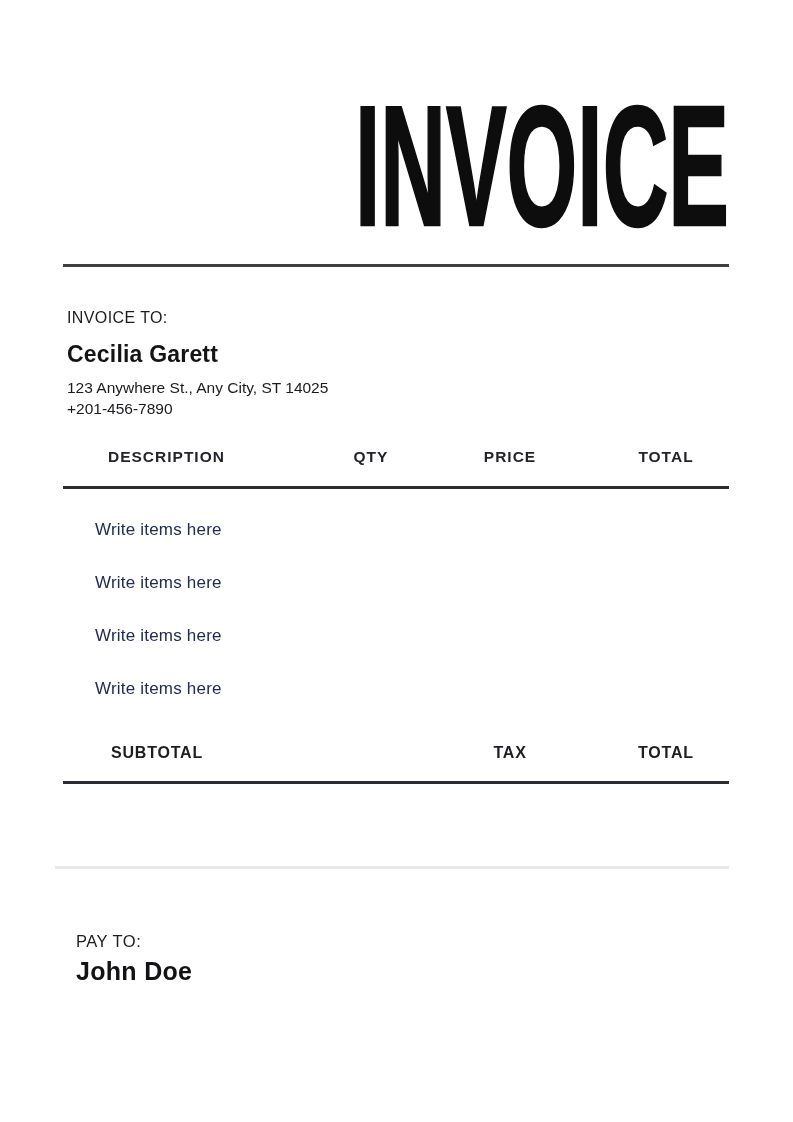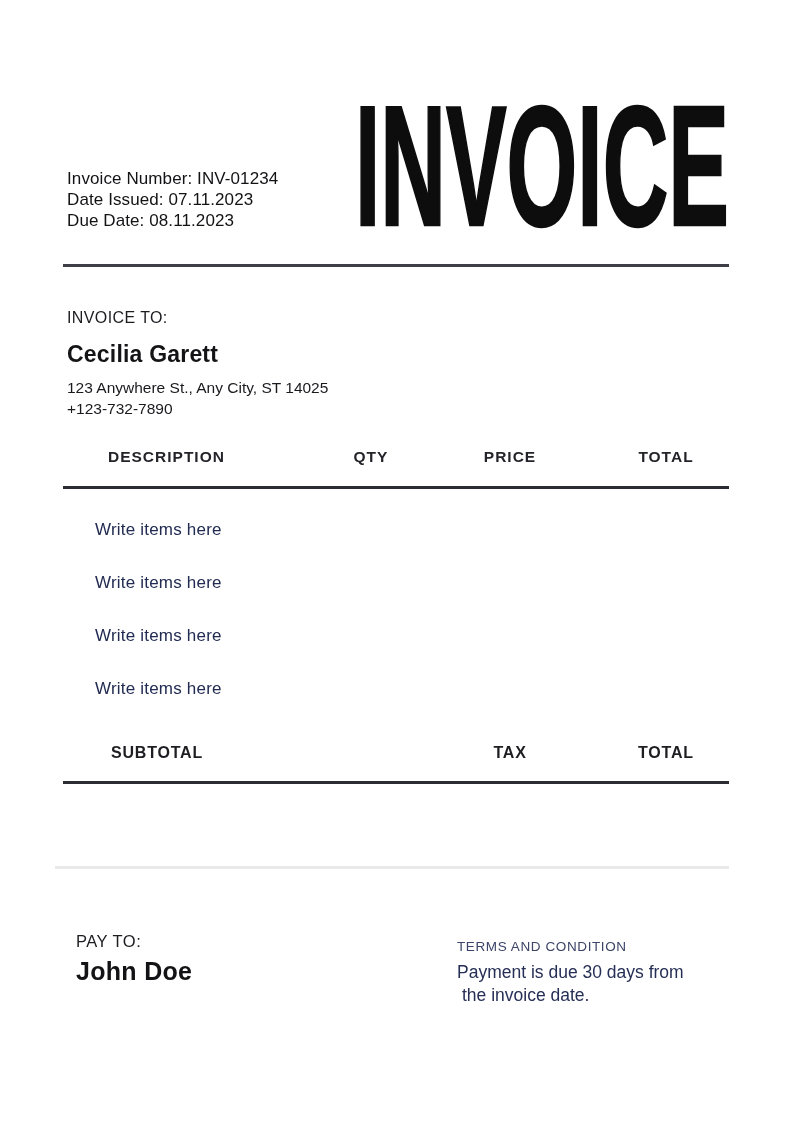--- a/index.html
+++ b/index.html
@@ -68,38 +68,33 @@
   .terms { position:absolute; left:457px; top:939px; width:300px; }
   .terms-heading { font-size:13.5px; letter-spacing:0.6px; color:#3c4468; }
   .terms-body { margin-top:7px; font-size:17.5px; line-height:23px; color:#262f55; }
   .terms-line2 { padding-left:5px; }
 </style>
 </head>
 <body>
 
 <div class="page">
 
-  <div class="meta">
-    <div>Invoice Number: INV-01234</div>
-    <div>Date Issued: 07.11.2023</div>
-    <div>Due Date: 08.11.2023</div>
-  </div>
 
   <svg class="title-svg" width="378" height="132" viewBox="0 0 378 132">
     <text x="1" y="126" textLength="374" lengthAdjust="spacingAndGlyphs" font-family="'Liberation Sans', sans-serif" font-weight="bold" font-size="170" fill="#0d0d0d" stroke="#0d0d0d" stroke-width="2.5">INVOICE</text>
   </svg>
 
   <div class="rule rule-top"></div>
 
   <div class="billto">
     <div class="billto-label">INVOICE TO:</div>
     <div class="billto-name">Cecilia Garett</div>
     <div class="billto-lines">
       <div>123 Anywhere St., Any City, ST 14025</div>
-      <div>+123-732-7890</div>
+      <div>+201-456-7890</div>
     </div>
   </div>
 
   <div class="tgrid thead">
     <div class="cell c1">DESCRIPTION</div>
     <div class="cell">QTY</div>
     <div class="cell">PRICE</div>
     <div class="cell">TOTAL</div>
   </div>
 
@@ -119,21 +114,14 @@
 
   <div class="rule rule-totals"></div>
 
   <div class="rule-light"></div>
 
   <div class="payto">
     <div class="payto-label">PAY TO:</div>
     <div class="payto-name">John Doe</div>
   </div>
 
-  <div class="terms">
-    <div class="terms-heading">TERMS AND CONDITION</div>
-    <div class="terms-body">
-      <div>Payment is due 30 days from</div>
-      <div class="terms-line2">the invoice date.</div>
-    </div>
-  </div>
 
 </div>
 
 </body></html>

